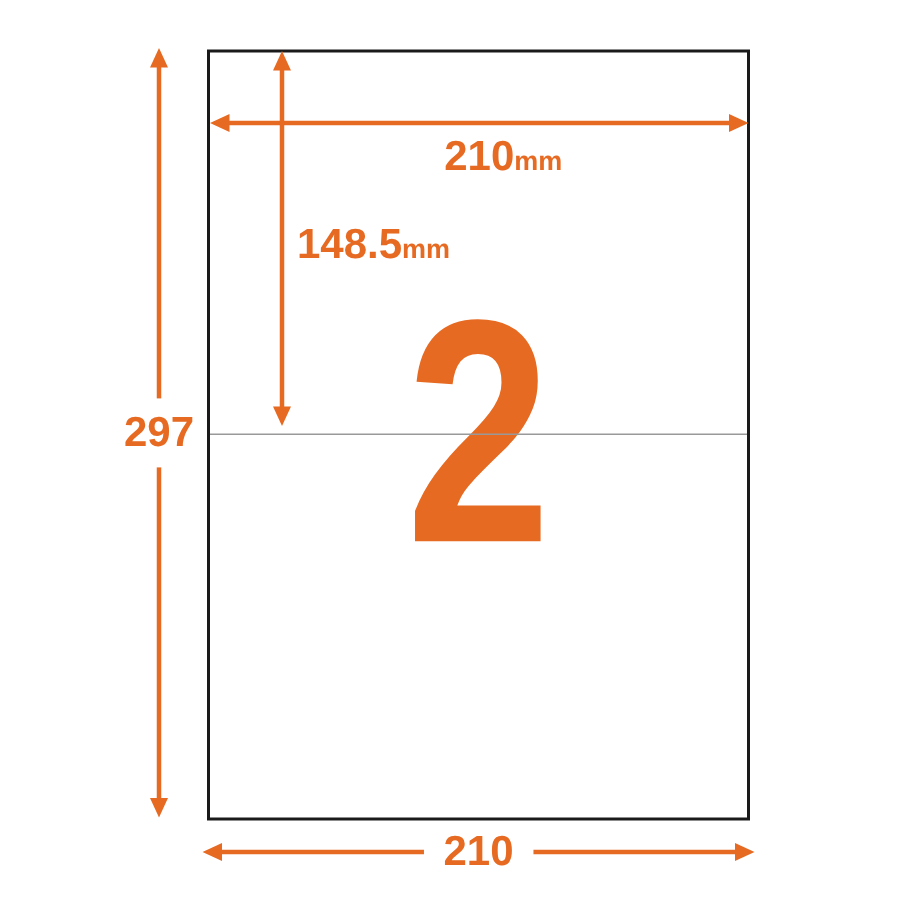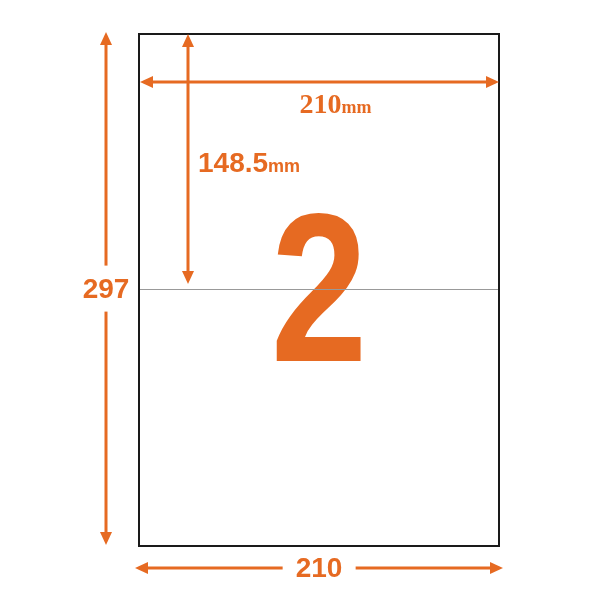--- a/index.html
+++ b/index.html
@@ -102,21 +102,21 @@
     transform: translate(-50%, -50%);
     background: var(--background);
     padding: 0 13px;
   }
 
   
   .dim-total-height { left: 99px; top: 32px; width: 14px; height: 513px; text-align: center; }
 
   
   .dim-top-width { left: 140px; top: 75px; width: 359px; height: 14px; }
-  .dim-top-width .dim-label { top: 14px; left: 50%; transform: translateX(-50%); margin-left: 16px; font-family: Liberation Serif, serif; }
+  .dim-top-width .dim-label { top: 14px; left: 50%; transform: translateX(-50%); margin-left: 16px; }
 
   
   .dim-half-height { left: 181px; top: 34px; width: 14px; height: 250px; }
   .dim-half-height .dim-label { left: 17px; top: 114px; }
 
   
   .dim-bottom-width { left: 135px; top: 560px; width: 368px; height: 16px; }
 </style>
 </head>
 <body>

